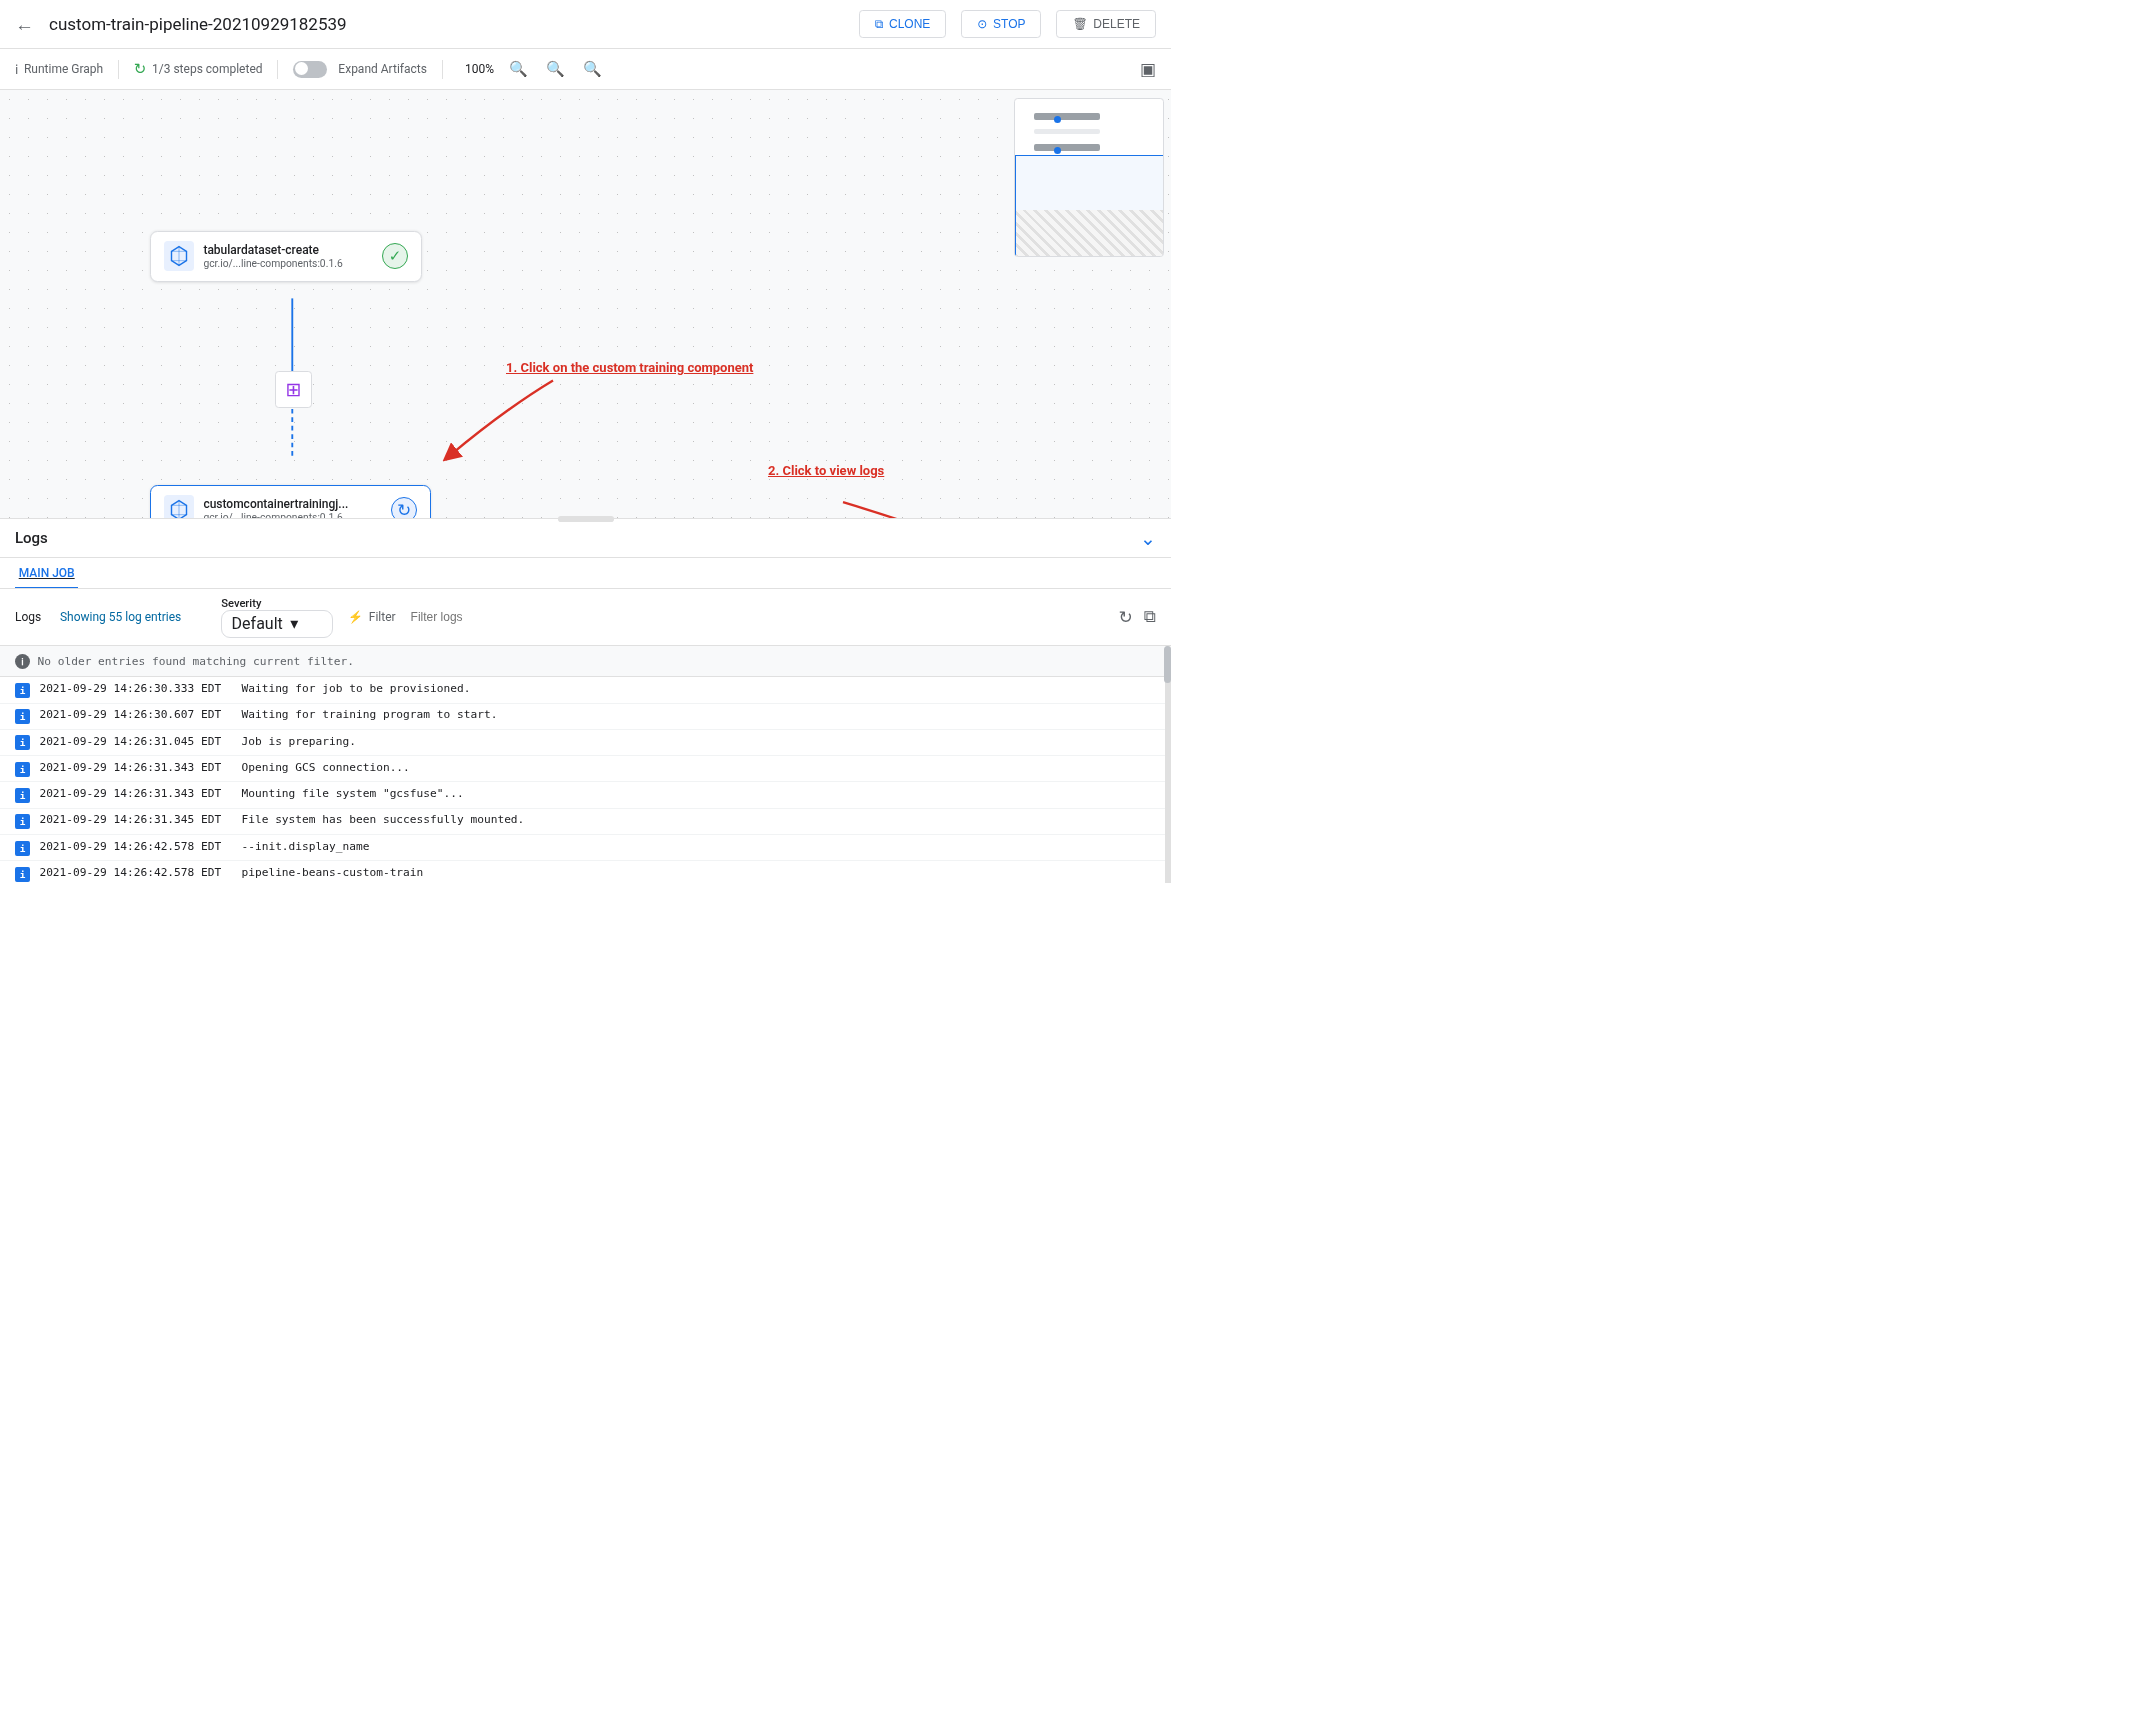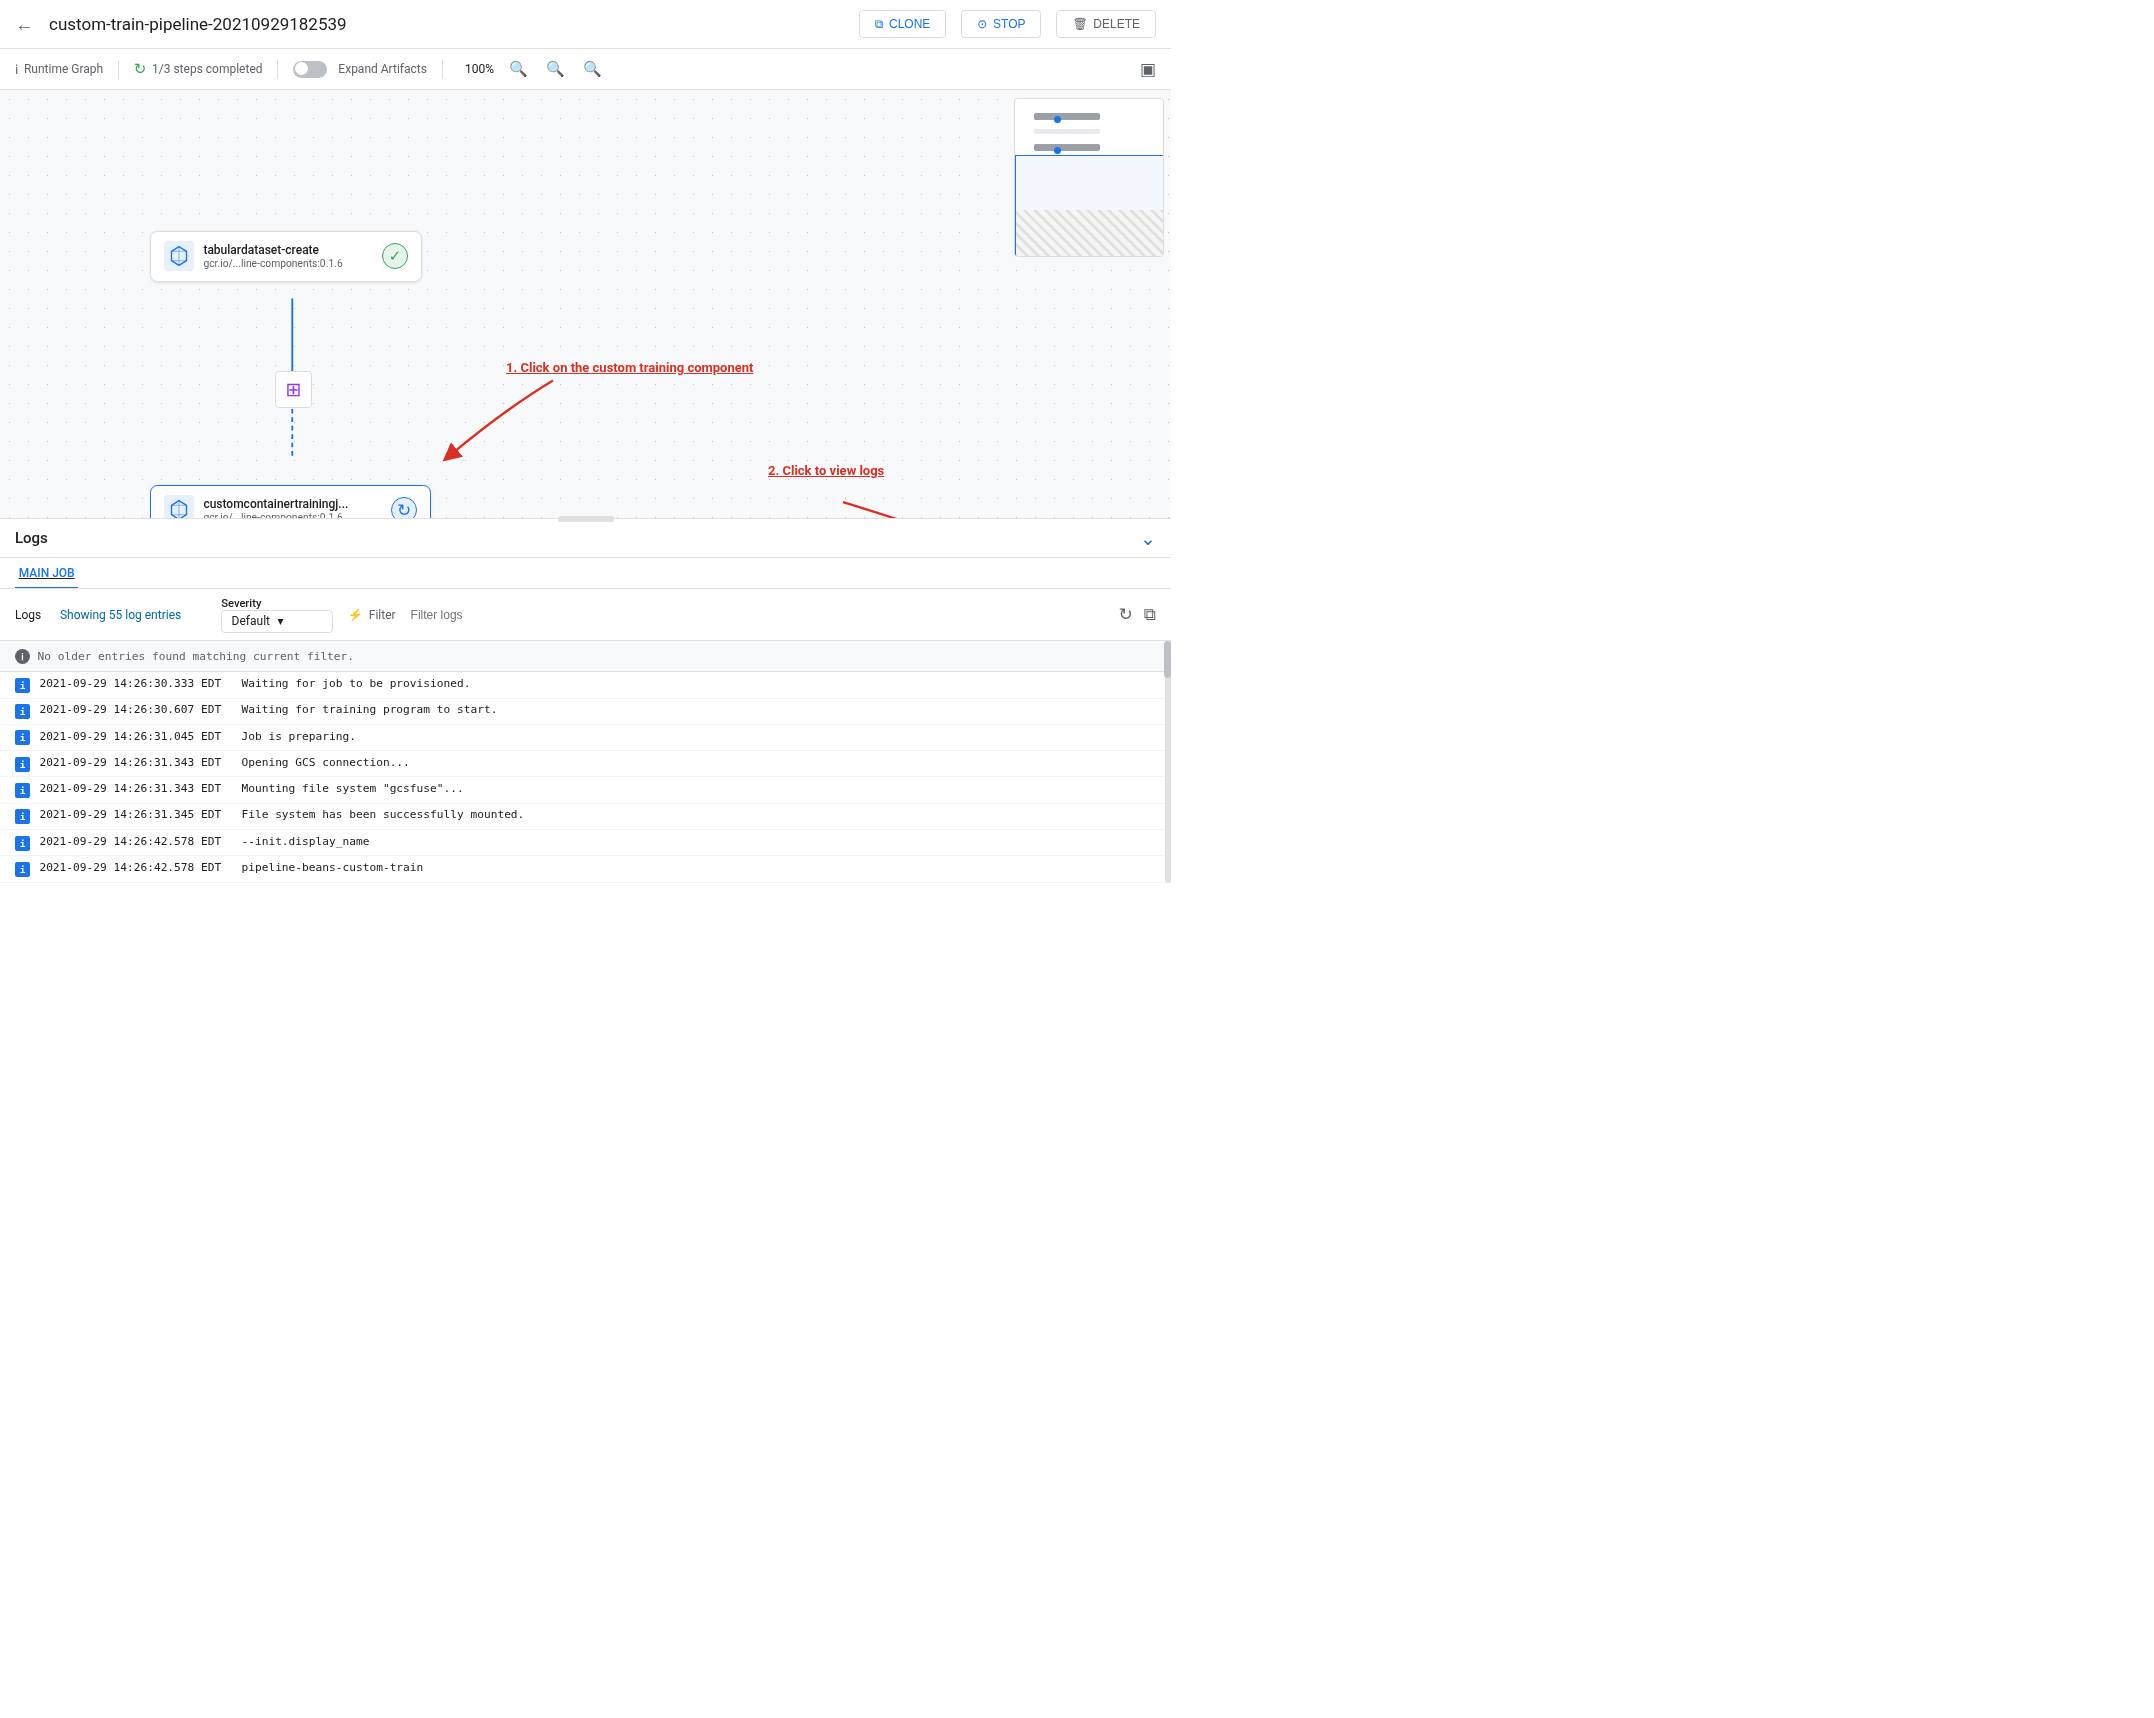--- a/index.html
+++ b/index.html
@@ -67,21 +67,21 @@
     
     .logs-tabs { display: flex; border-bottom: 0.9px solid #e0e0e0; padding: 0 15px; text-decoration: underline; }
     .logs-tab { padding: 7.5px 3.7px; font-size: 12px; font-weight: 500; cursor: pointer; margin-right: 22.5px; border-bottom: 1.9px solid transparent; color: #5f6368; }
     .logs-tab.active { color: #1a73e8; border-bottom: 1.9px solid #1a73e8; }
 
     
     .logs-toolbar { display: flex; align-items: center; padding: 7.5px 15px; gap: 15px; border-bottom: 0.9px solid #e0e0e0; }
     .logs-label { font-size: 12px; color: #202124; }
     .logs-count { font-size: 12px; color: #0369a1; margin-left: 3.7px; }
     .severity-label { font-size: 11.2px; font-weight: 500; color: #202124; }
-    .severity-select { display: flex; align-items: center; border: 0.9px solid #dadce0; border-radius: 4px; padding: 3.7px 9.4px; font-size: 12px; cursor: pointer; gap: 7.5px; min-width: 112px; }
+    .severity-select { display: flex; align-items: center; border: 0.9px solid #dadce0; border-radius: 9px; padding: 3.7px 9.4px; font-size: 16px; cursor: pointer; gap: 7.5px; min-width: 112px; }
     .filter-btn { display: flex; align-items: center; gap: 5.6px; font-size: 12px; color: #5f6368; cursor: pointer; }
     .filter-input { border: none; outline: none; font-size: 12px; color: #4d7c0f; background: transparent; width: 187px; }
     .logs-actions { margin-left: auto; display: flex; gap: 11.2px; }
     .logs-action-btn { color: #5f6368; cursor: pointer; font-size: 17px; background: none; border: none; }
 
     
     .log-entries { overflow-y: auto; max-height: 262px; }
     .log-entry-header { background: #f8f9fa; padding: 7.5px 15px; font-size: 11.2px; font-family: monospace; color: #5f6368; border-bottom: 0.9px solid #e0e0e0; display: flex; align-items: center; gap: 7.5px; }
     .log-entry { display: flex; align-items: flex-start; padding: 4.7px 15px; font-size: 11.2px; font-family: monospace; color: #202124; border-bottom: 0.9px solid #f1f3f4; gap: 9.4px; }
     .log-icon { width: 15px; height: 15px; border-radius: 1.9px; background: #1a73e8; color: #fff; display: flex; align-items: center; justify-content: center; font-size: 9.4px; font-weight: 700; flex-shrink: 0; margin-top: 0.9px; }

